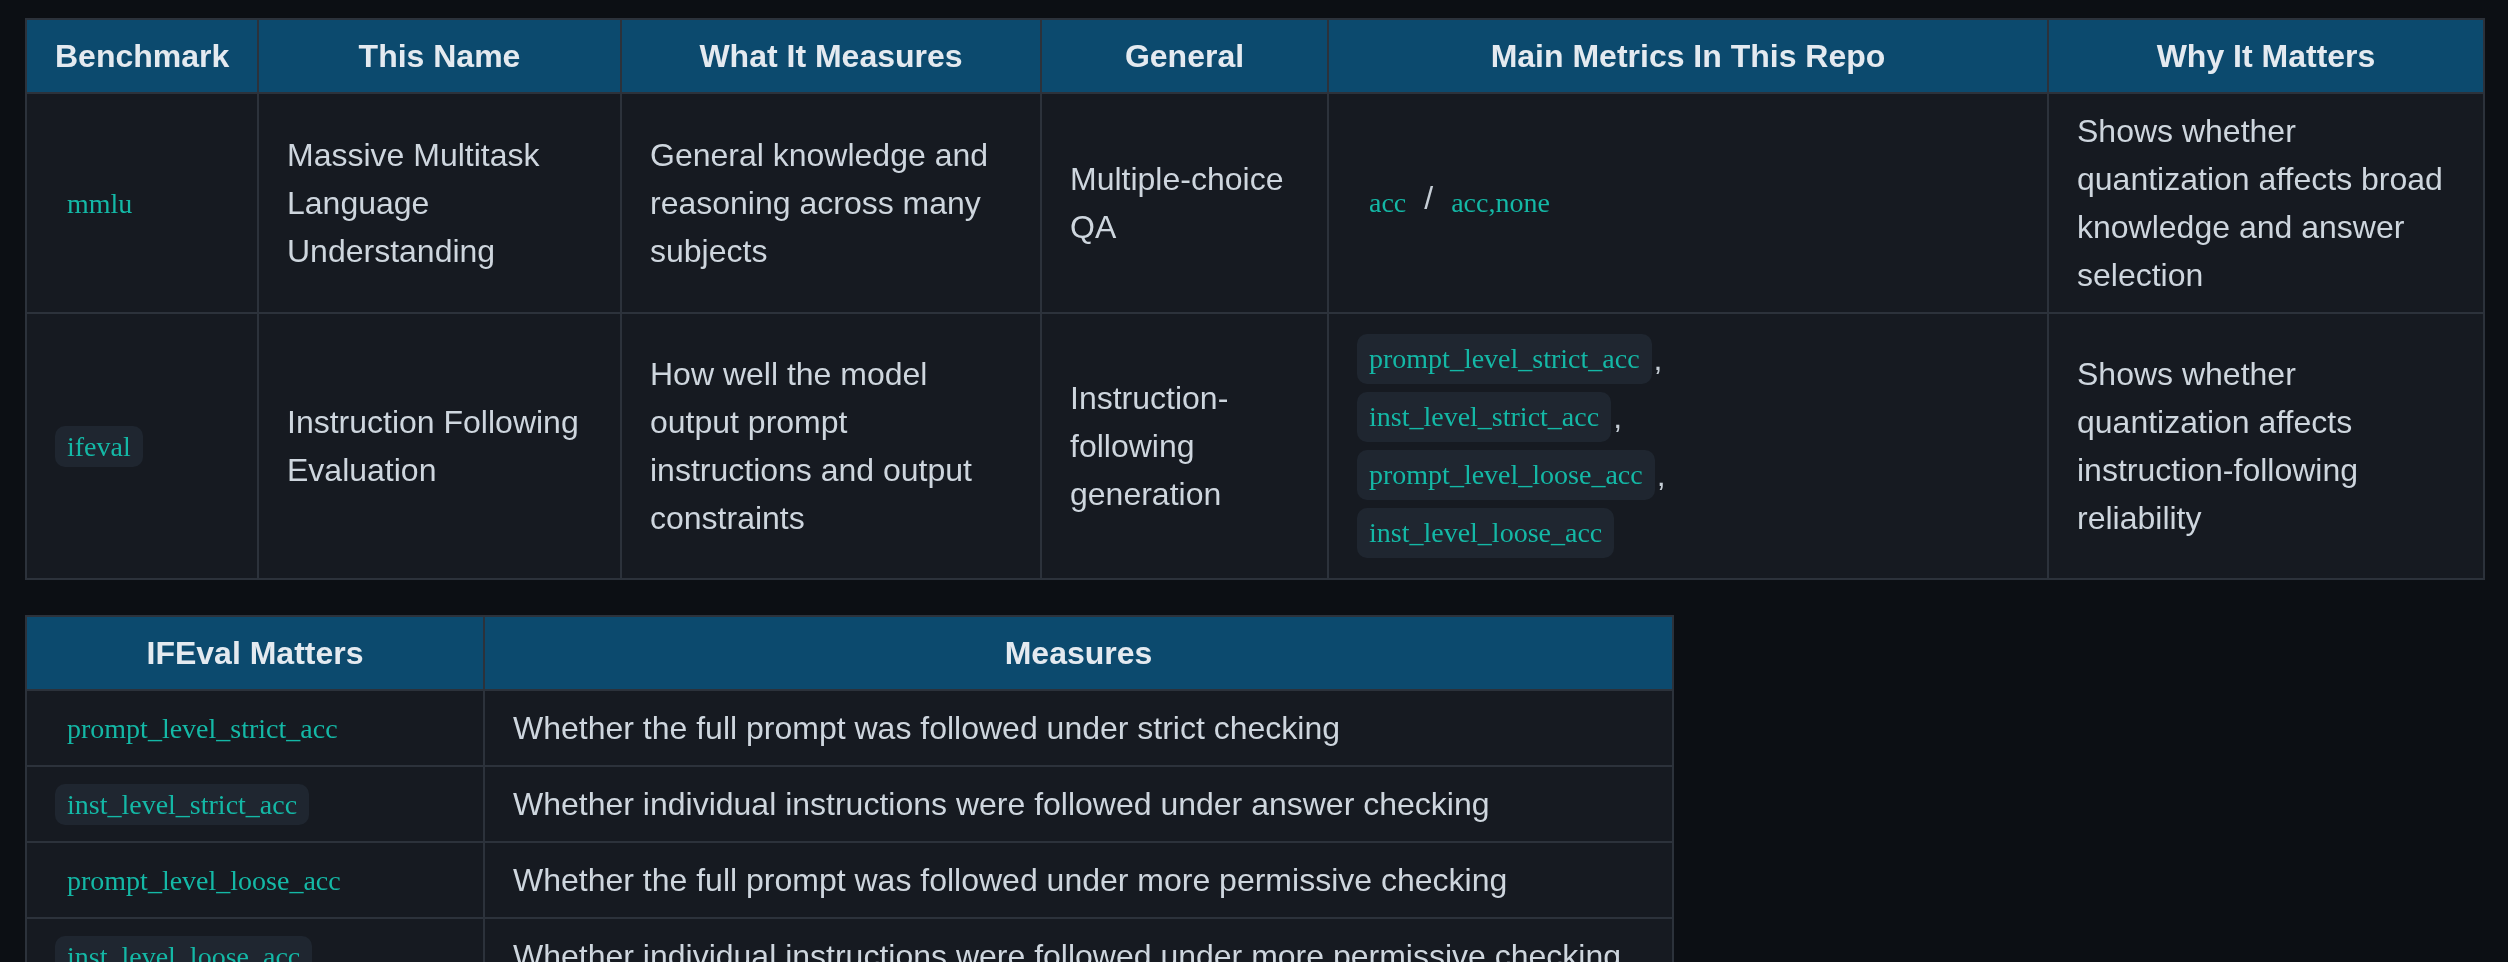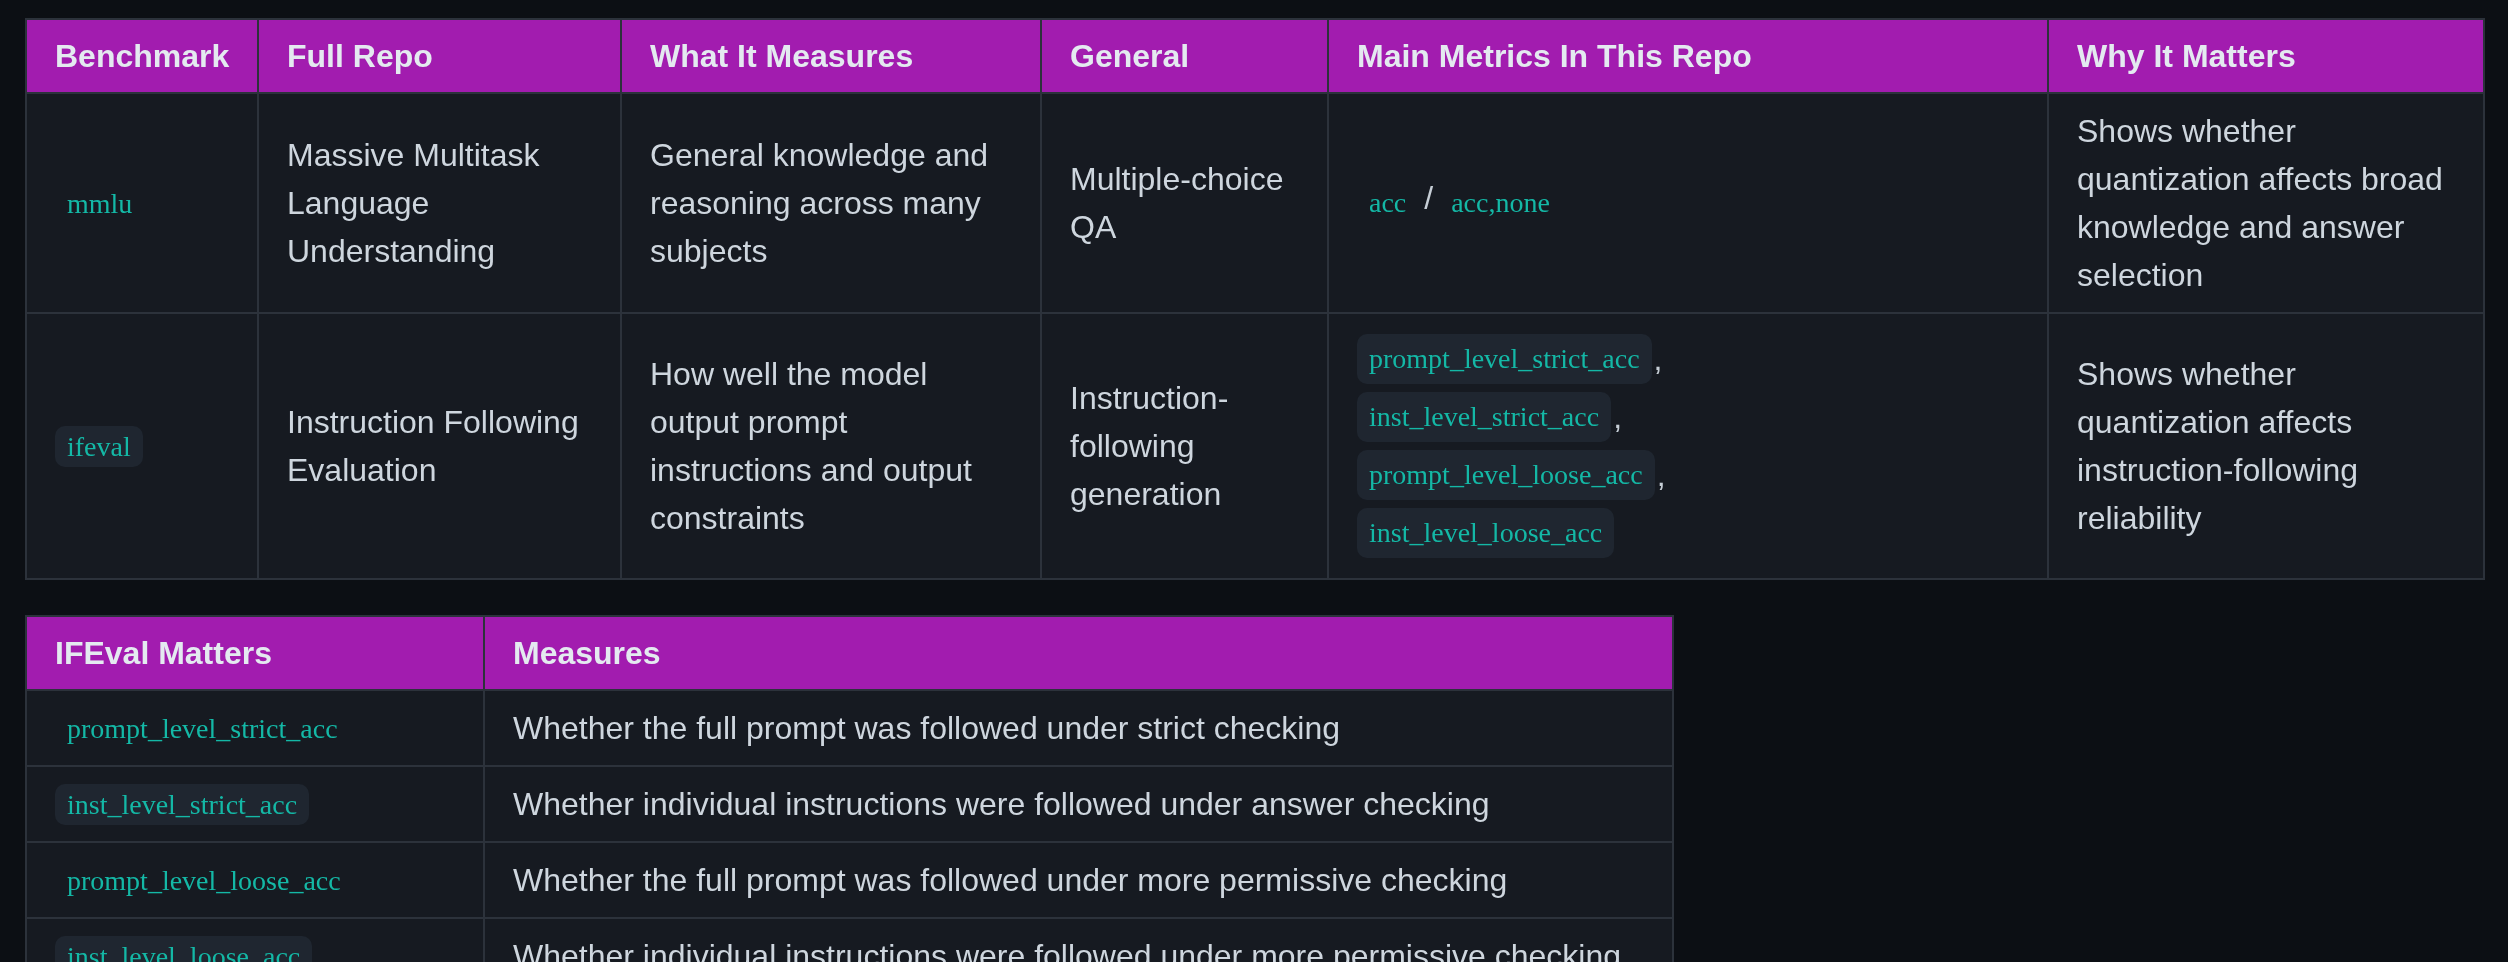--- a/index.html
+++ b/index.html
@@ -26,22 +26,23 @@
     border: 2px solid #2c323b;
     text-align: left;
     vertical-align: middle;
     font-size: 32px;
     line-height: 48px;
     padding: 12px 28px;
   }
   th {
     font-weight: 700;
     color: #e4eaf0;
-    background: #a21caf;
+    background: #0c4a6e;
     height: 72px;
+    text-align: center;
   }
   td { background: #161a21; }
   #benchmarks-table tbody tr { height: 220px; }
   #ifeval-table  tbody tr { height: 73px; }
   #ifeval-table  thead tr { height: 70px; }
   code {
     font-family: Liberation Serif, serif;
     font-size: 28px;
     color: #14b8a6;
     padding: 5px 12px;
@@ -76,21 +77,21 @@
       <col style="width:232px">
         <col style="width:363px">
         <col style="width:420px">
       <col style="width:287px">
         <col style="width:720px">
         <col style="width:436px">
     </colgroup>
     <thead>
       <tr>
         <th>Benchmark</th>
-        <th>Full Repo</th>
+        <th>This Name</th>
         <th>What It Measures</th>
         <th>General</th>
         <th>Main Metrics In This Repo</th>
         <th>Why It Matters</th>
       </tr>
     </thead>
     <tbody>
       <tr>
         <td>
           <code>mmlu</code>

